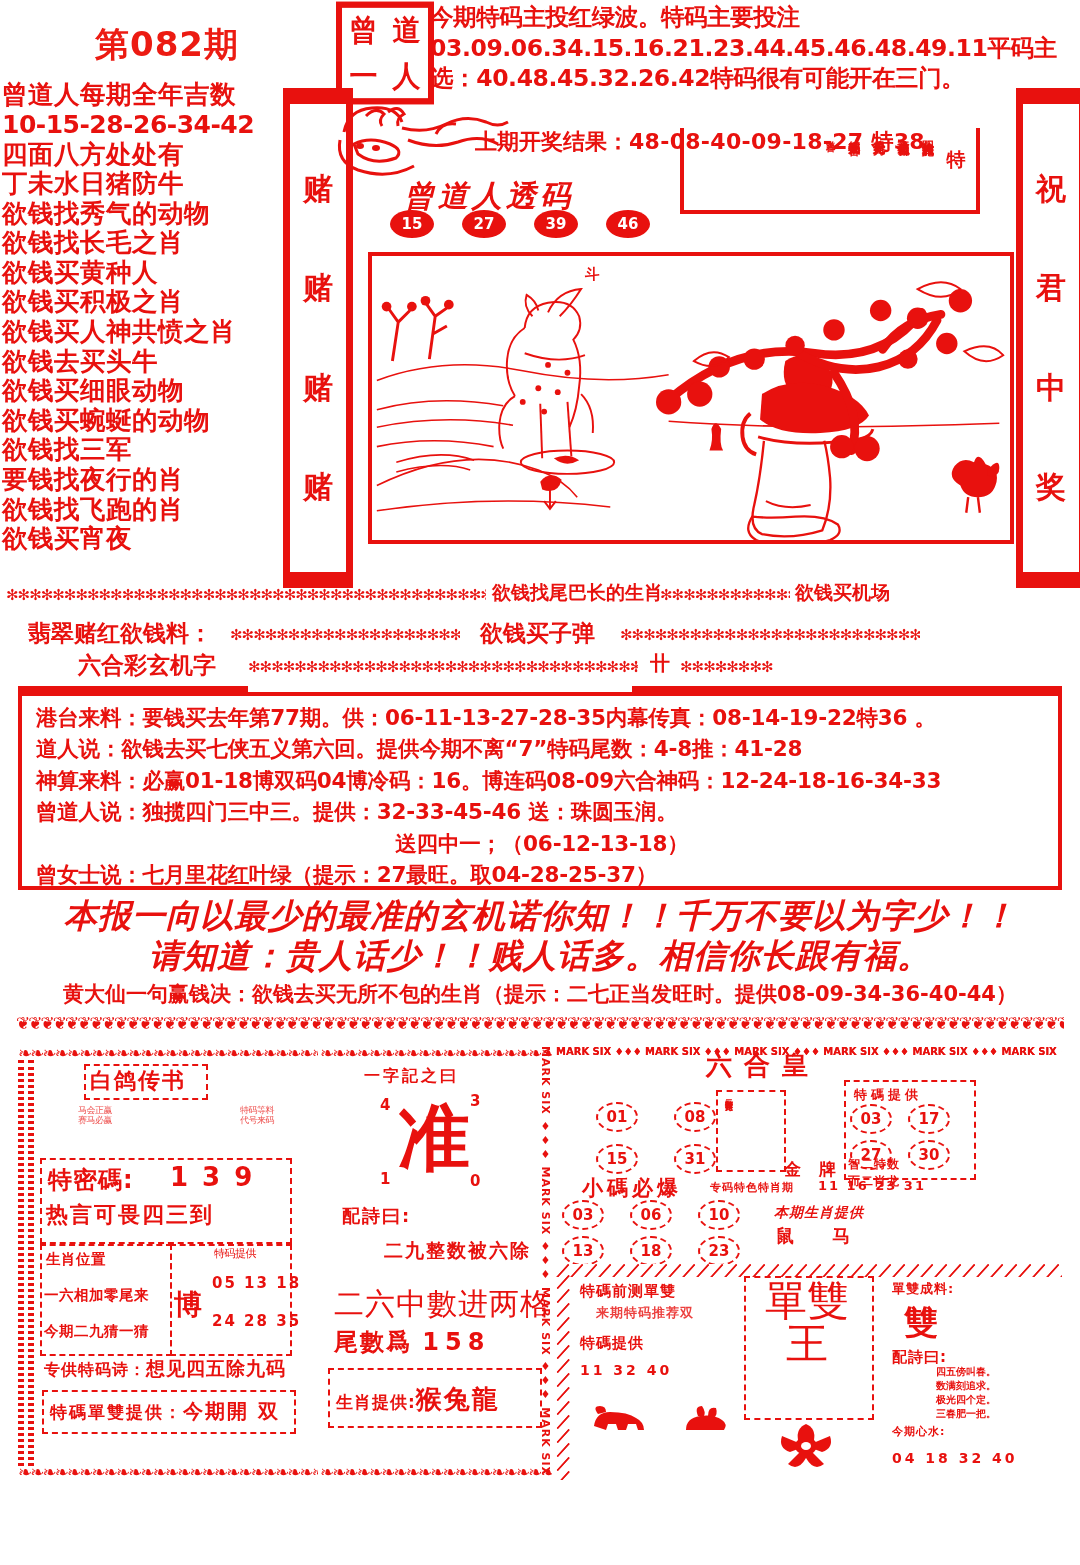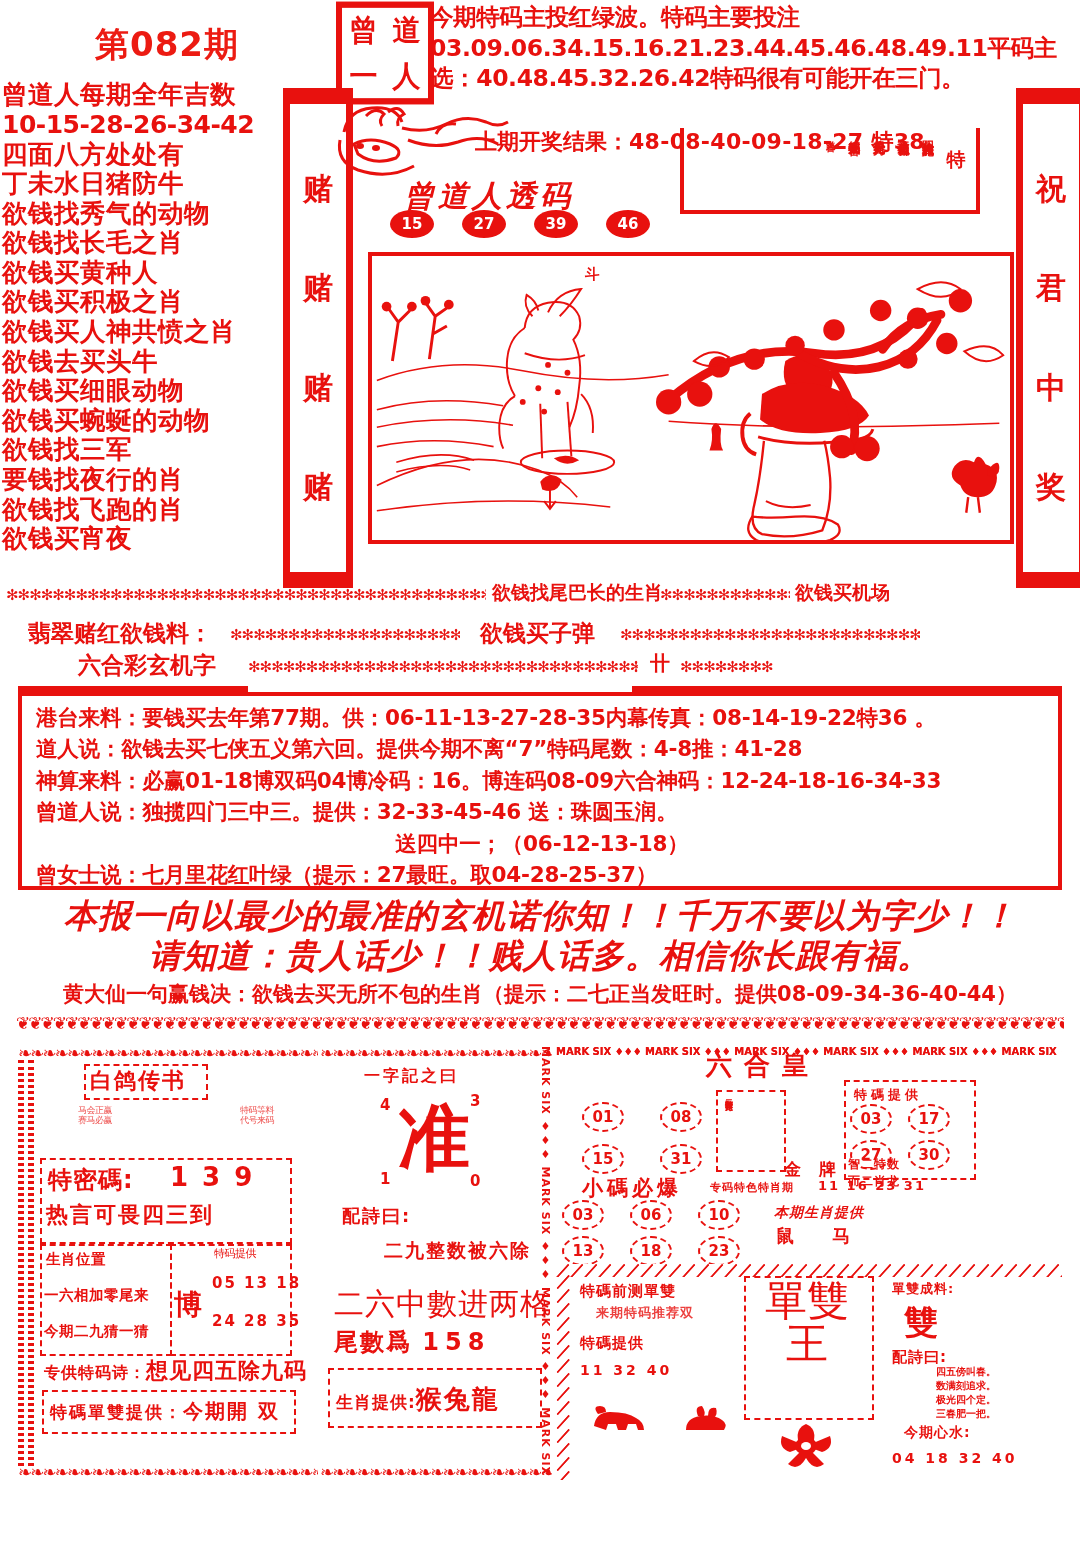--- a/index.html
+++ b/index.html
@@ -422,21 +422,21 @@
     <div class="abs pa-sub" style="left:26px;top:240px;">一六相加零尾来</div>
     <div class="abs pa-sub" style="left:26px;top:276px;">今期二九猜一猜</div>
 
     <div class="abs dashbox" style="left:152px;top:198px;width:118px;height:108px;"></div>
     <div class="abs tiny" style="left:160px;top:202px;font-size:11px;">特码提供</div>
     <div class="abs" id="pa-bo" style="left:156px;top:240px;">博</div>
     <div class="abs pa-nums" style="left:194px;top:228px;">05 13 18</div>
     <div class="abs pa-nums" style="left:194px;top:266px;">24 28 35</div>
 
     <div class="abs" id="pa-bottom" style="left:26px;top:310px;white-space:nowrap;">
-      <span>专供特码诗：</span><span style="font-size:22px;margin-top:44px;">想见四五除九码</span>
+      <span>专供特码诗：</span><span style="font-size:19px;margin-top:44px;">想见四五除九码</span>
     </div>
 
     <div class="abs dashbox" style="left:24px;top:344px;width:250px;height:40px;"></div>
     <div class="abs" id="pa-oddeven" style="left:32px;top:352px;white-space:nowrap;">
       <span>特碼單雙提供：</span><span style="font-size:20px;">今期開 双</span>
     </div>
   </div>
 
   <div class="panel" id="panel-b">
     <div class="pborder deco" style="top:0;left:0;width:100%;">❧❧❧❧❧❧❧❧❧❧❧❧❧❧❧❧❧❧❧❧❧❧❧❧❧❧❧❧❧❧❧❧</div>
@@ -471,21 +471,21 @@
   <div class="panel" id="panel-c">
     <div class="pborder" style="top:0;left:0;width:100%;height:12px;overflow:hidden;white-space:nowrap;font-size:10px;font-weight:bold;line-height:12px;">
       <span>MARK SIX ♦♦♦ MARK SIX ♦♦♦ MARK SIX ♦♦♦ MARK SIX ♦♦♦ MARK SIX ♦♦♦ MARK SIX ♦♦♦ MARK SIX ♦♦♦ MARK SIX ♦♦♦ MARK SIX ♦♦♦ MARK SIX</span>
     </div>
     <div class="pborder" style="bottom:0;left:0;width:100%;height:12px;overflow:hidden;white-space:nowrap;font-size:10px;font-weight:bold;line-height:12px;">
       <span>MARK SIX ♦♦♦ MARK SIX ♦♦♦ MARK SIX ♦♦♦ MARK SIX ♦♦♦ MARK SIX ♦♦♦ MARK SIX ♦♦♦ MARK SIX ♦♦♦ MARK SIX ♦♦♦ MARK SIX ♦♦♦ MARK SIX</span>
     </div>
 
     <div class="abs" id="pc-title" style="left:150px;top:2px;">六合皇</div>
 
-    <div class="abs" style="left:26px;top:56px;display:grid;grid-template-columns:repeat(2,78px);gap:12px 0;">
+    <div class="abs" style="left:40px;top:56px;display:grid;grid-template-columns:repeat(2,78px);gap:12px 0;">
       <div class="numcircle">01</div>
       <div class="numcircle">08</div>
       <div class="numcircle">15</div>
       <div class="numcircle">31</div>
     </div>
 
     <div class="abs" id="pc-xiaoma" style="left:26px;top:128px;">小碼必爆</div>
     <div class="abs" style="left:6px;top:154px;display:grid;grid-template-columns:repeat(3,68px);gap:6px 0;">
       <div class="numcircle">03</div>
       <div class="numcircle">06</div>
@@ -557,17 +557,17 @@
       <ellipse cx="32" cy="24" rx="5" ry="4" fill="#ffffff"></ellipse>
     </svg>
 
     <div class="abs pd-lbl" style="left:336px;top:16px;">單雙成料:</div>
     <div class="abs" style="left:348px;top:36px;font-size:34px;font-weight:bold;font-family:'DejaVu Serif',serif;">雙</div>
     <div class="abs pd-lbl" style="left:336px;top:84px;font-size:15px;">配詩曰:</div>
     <div class="abs pd-poem" style="left:380px;top:102px;">四五傍叫春。</div>
     <div class="abs pd-poem" style="left:380px;top:116px;">数满刻追求。</div>
     <div class="abs pd-poem" style="left:380px;top:130px;">极光四个定。</div>
     <div class="abs pd-poem" style="left:380px;top:144px;">三春肥一把。</div>
-    <div class="abs pd-lbl" style="left:348px;top:160px;font-size:14px;">今期心水:</div>
+    <div class="abs pd-lbl" style="left:336px;top:160px;font-size:11px;">今期心水:</div>
     <div class="abs pd-num" style="left:336px;top:186px;">04  18  32  40</div>
   </div>
 
 </div>
 
 </body></html>

